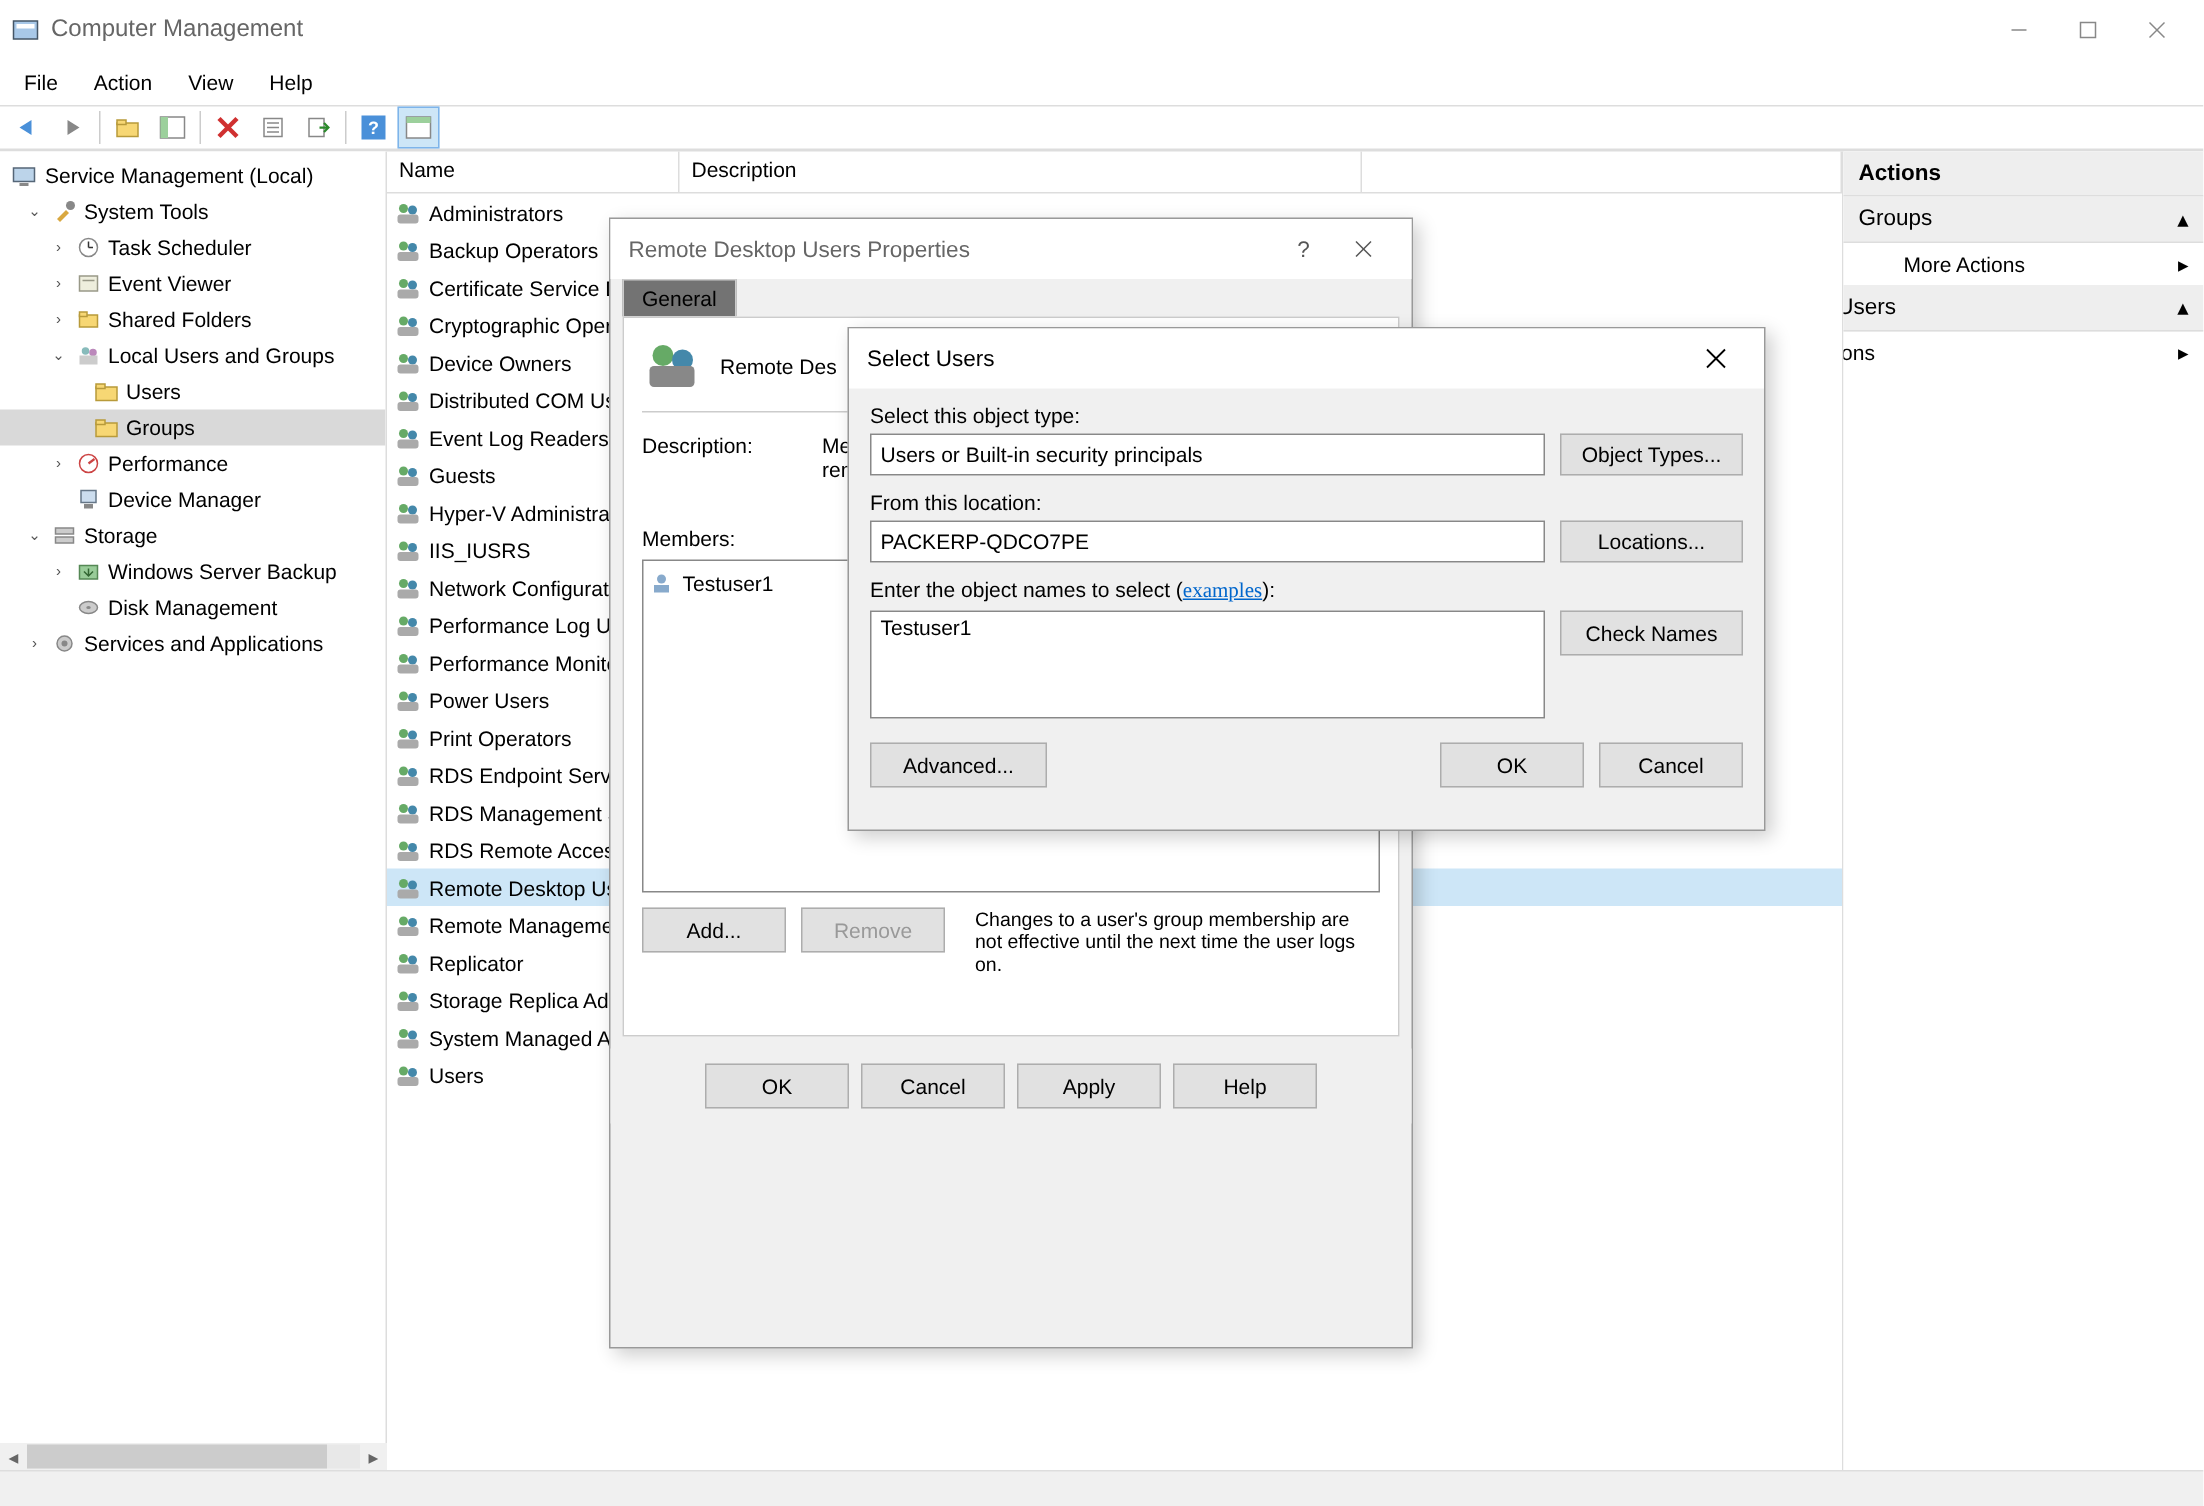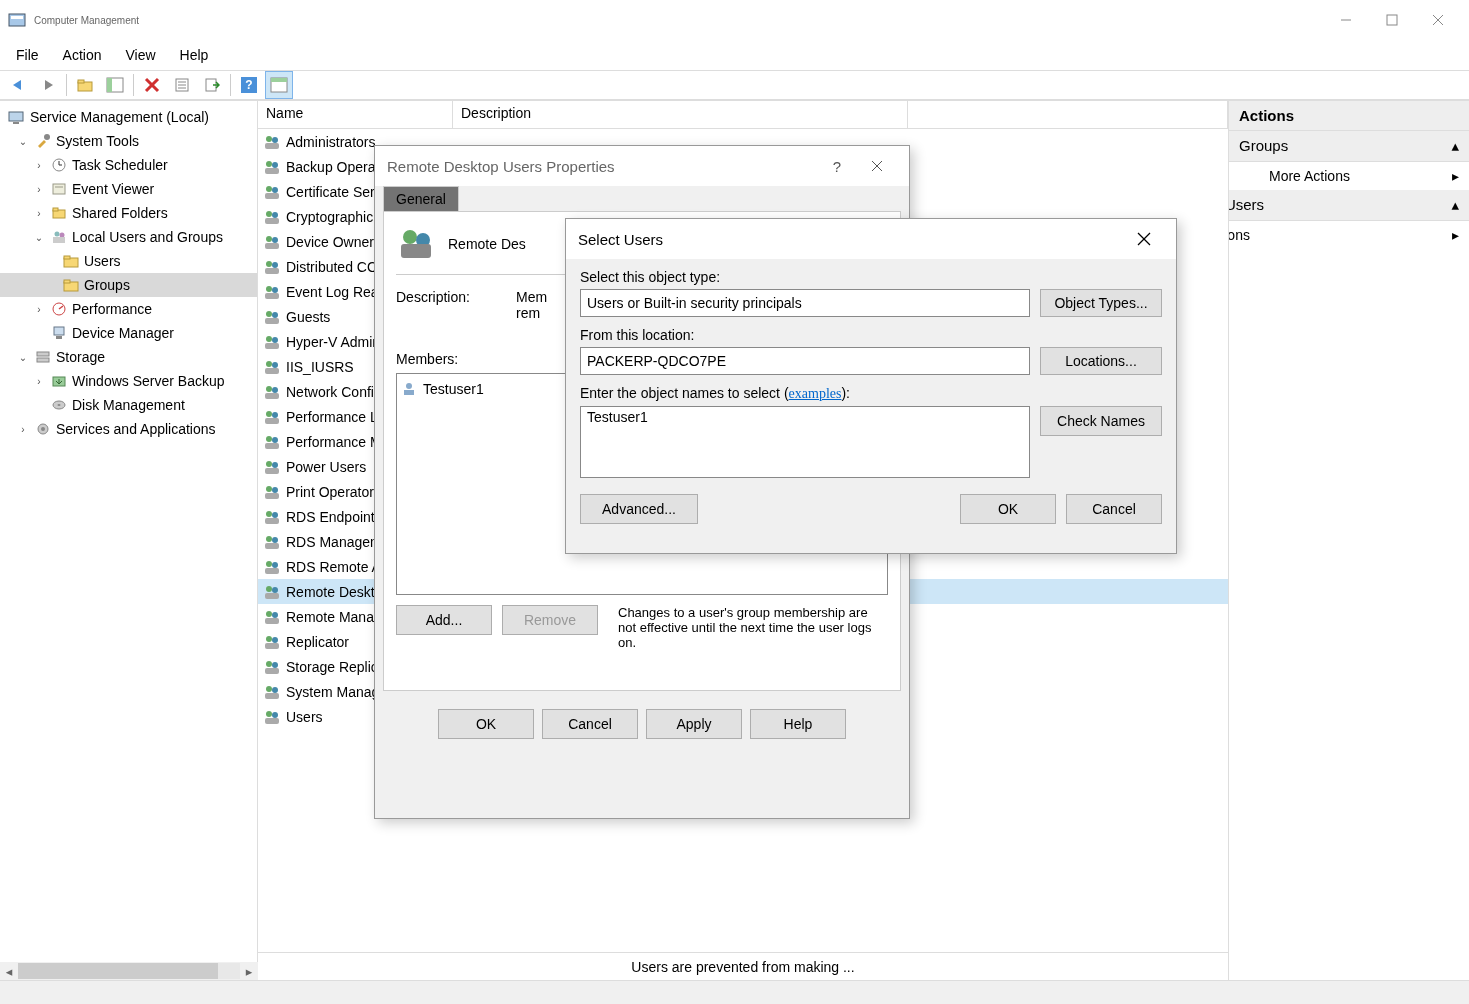--- a/index.html
+++ b/index.html
@@ -20,21 +20,21 @@
   align-items: center;
   padding: 0 8px;
   background: #fff;
 }
 .titlebar .app-icon {
   width: 18px; height: 18px;
   margin-right: 8px;
 }
 .titlebar .title {
   flex: 1;
-  font-size: 10px;
+  font-size: 16px;
   color: #666;
 }
 .win-controls {
   display: flex;
   gap: 0;
 }
 .win-btn {
   width: 46px; height: 32px;
   display: flex; align-items: center; justify-content: center;
   color: #888;
@@ -207,21 +207,21 @@
   color: #666;
   font-size: 15px;
 }
 .dlg-titlebar .dlg-title { flex:1; }
 .dlg-titlebar .dlg-close, .dlg-titlebar .dlg-help {
   width: 40px; height: 30px;
   display:flex;align-items:center;justify-content:center;
   color:#555;
 }
 
-#dlg-props { left: 374px; top: 145px; width: 536px; height: 674px; background:#f0f0f0;}
+#dlg-props { left: 406px; top: 145px; width: 536px; height: 754px; background:#f0f0f0;}
 #dlg-props .dlg-titlebar { background:#fff; }
 #dlg-props .tabs {
   display:flex; padding: 0 8px;
 }
 #dlg-props .tab {
   background:#737373; border:1px solid #ccc; border-bottom:none;
   padding: 4px 12px; font-size:14px;
 }
 #dlg-props .tab-body {
   background:#fff; border:1px solid #ccc;
@@ -776,21 +776,20 @@
           <span class="row-icon">
             <svg width="20" height="18">
               <circle cx="7" cy="6" r="3" fill="#6a6"></circle>
               <circle cx="13" cy="7" r="3" fill="#48a"></circle>
               <rect x="3" y="10" width="14" height="6" rx="2" fill="#aaa"></rect>
             </svg>
           </span>
           <span>Users</span>
         </div>
       </div>
-    <div class="list-footer">Users are prevented from making ...</div>
   </div>
 
   <div class="actions-panel">
     <div class="actions-header">Actions</div>
     <div class="actions-section">
       <span>Groups</span>
         <span>▴</span>
     </div>
     <div class="actions-item">
       <span>More Actions</span>

